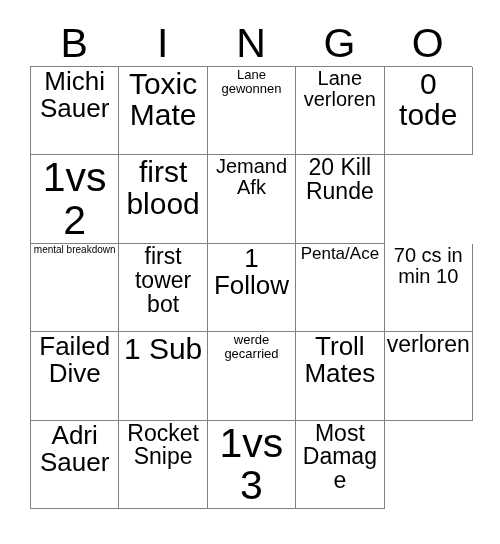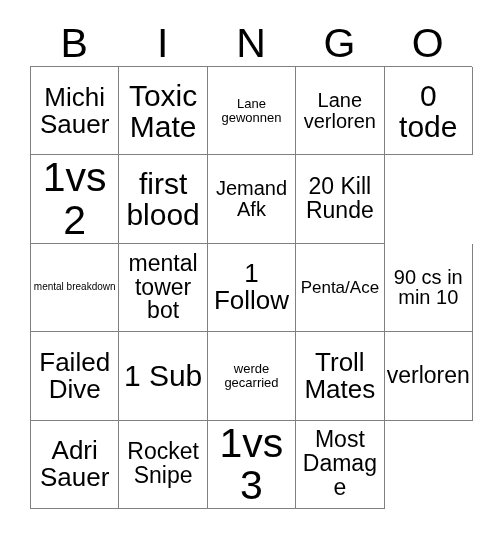--- a/index.html
+++ b/index.html
@@ -51,21 +51,21 @@
     width: 100%;
   }
   .bingo-cell {
     flex: 0 0 88.4px;
     width: 88.4px;
     height: 88.4px;
     border-right: 1px solid #808080;
     border-bottom: 1px solid #808080;
     box-sizing: border-box;
     display: flex;
-    align-items: center;
+    align-items: flex-start;
     justify-content: center;
     text-align: center;
     padding: 1px 2px;
     overflow: hidden;
   }
   .cell-text {
     display: block;
     width: 100%;
     line-height: 1.04;
     word-wrap: break-word;
@@ -127,30 +127,30 @@
       <div class="bingo-cell fs-m">
           <span class="cell-text">20 Kill Runde</span>
         </div>
     </div>
 
     <div class="bingo-row">
       <div class="bingo-cell fs-tiny">
           <span class="cell-text">mental breakdown</span>
         </div>
       <div class="bingo-cell fs-m">
-          <span class="cell-text">mental tower bot</span>
+          <span class="cell-text">first tower bot</span>
         </div>
       <div class="bingo-cell fs-l">
           <span class="cell-text">1 Follow</span>
         </div>
       <div class="bingo-cell fs-xs">
           <span class="cell-text">Penta/Ace</span>
         </div>
       <div class="bingo-cell fs-s">
-          <span class="cell-text">90 cs in min 10</span>
+          <span class="cell-text">70 cs in min 10</span>
         </div>
     </div>
 
     <div class="bingo-row">
       <div class="bingo-cell fs-l">
           <span class="cell-text">Failed Dive</span>
         </div>
       <div class="bingo-cell fs-xl">
           <span class="cell-text">1 Sub</span>
         </div>

